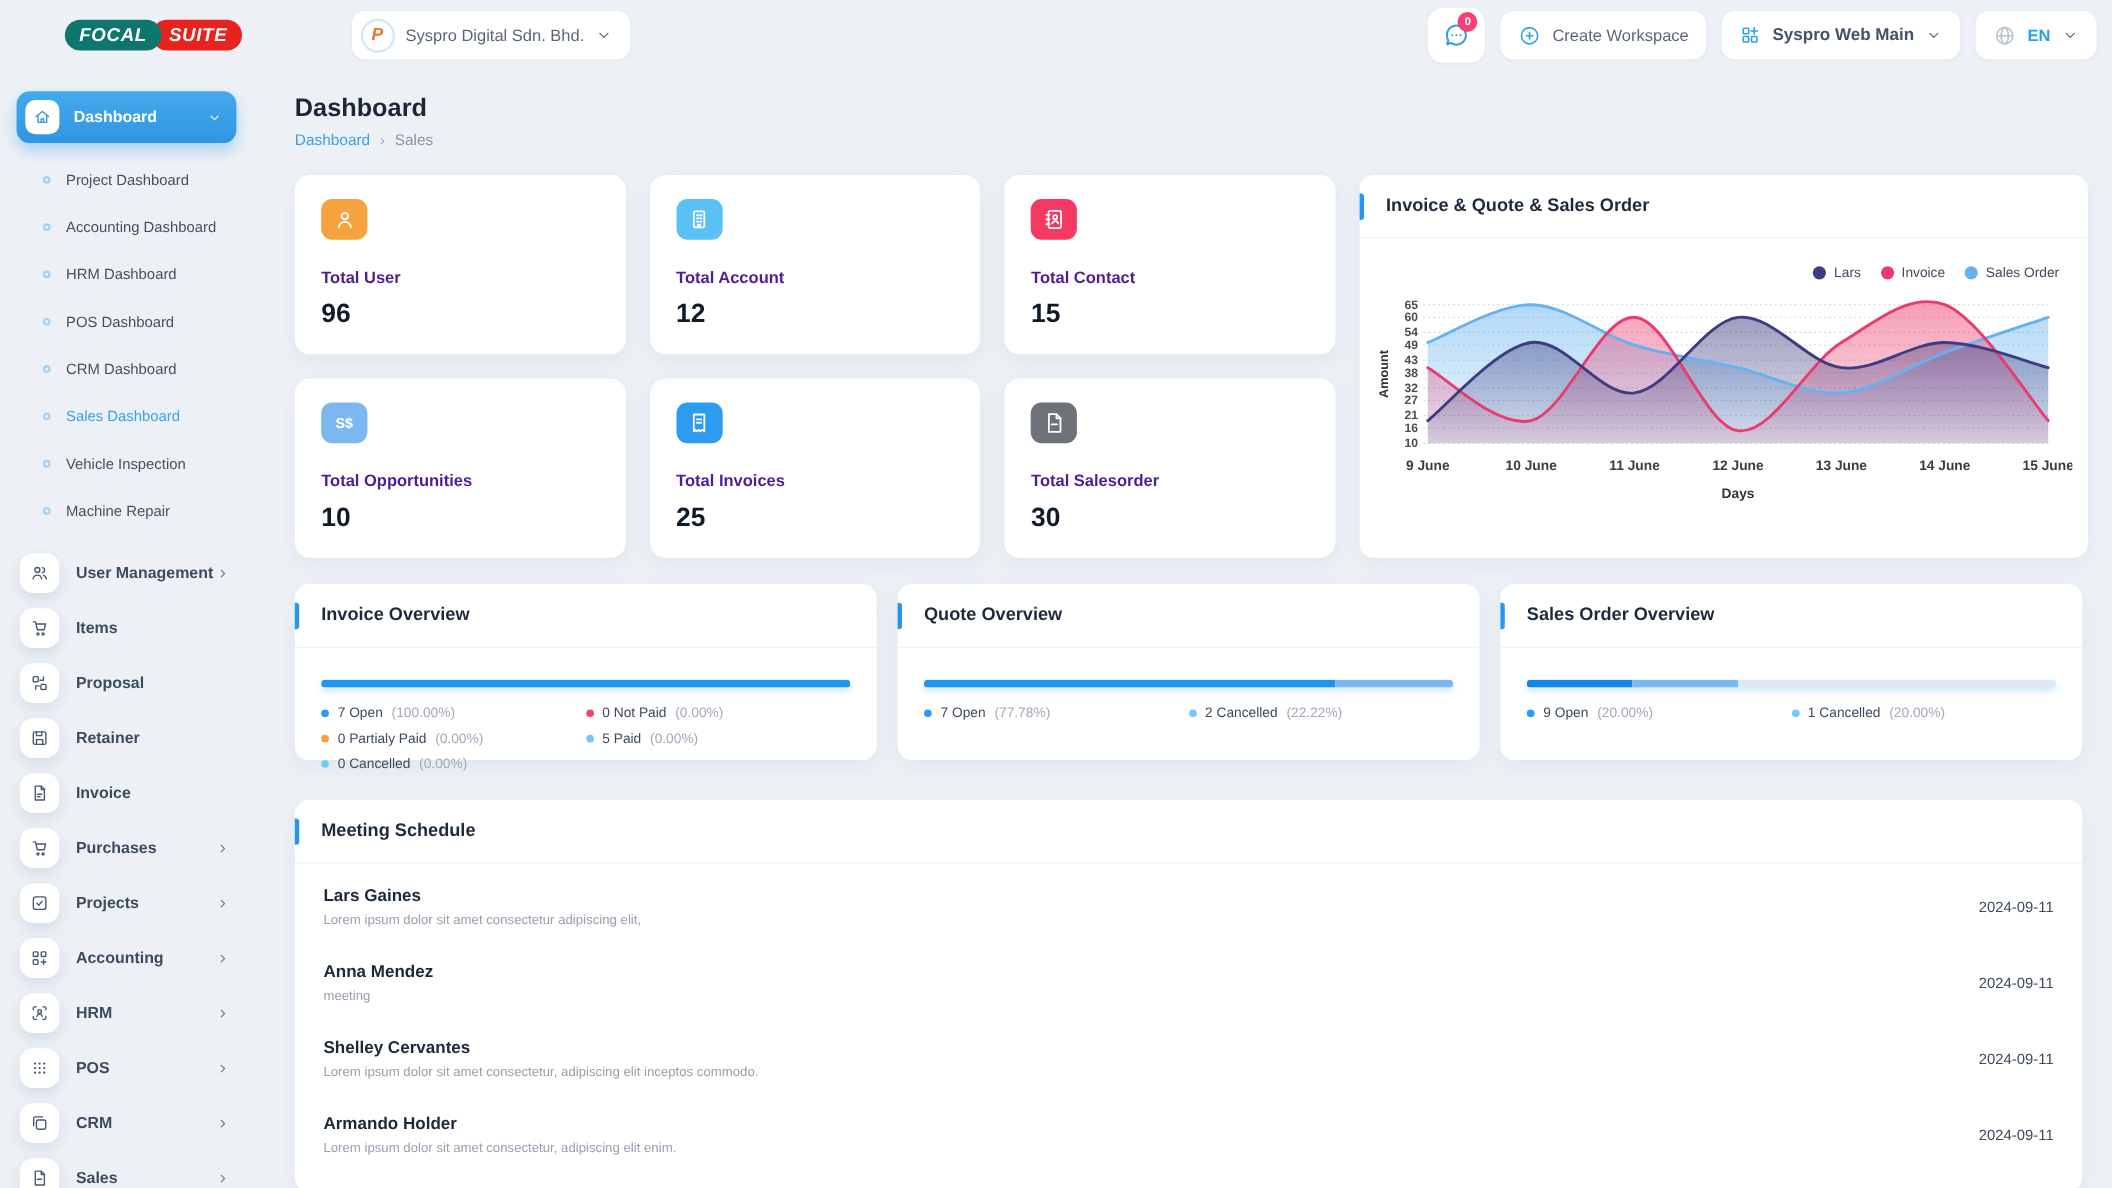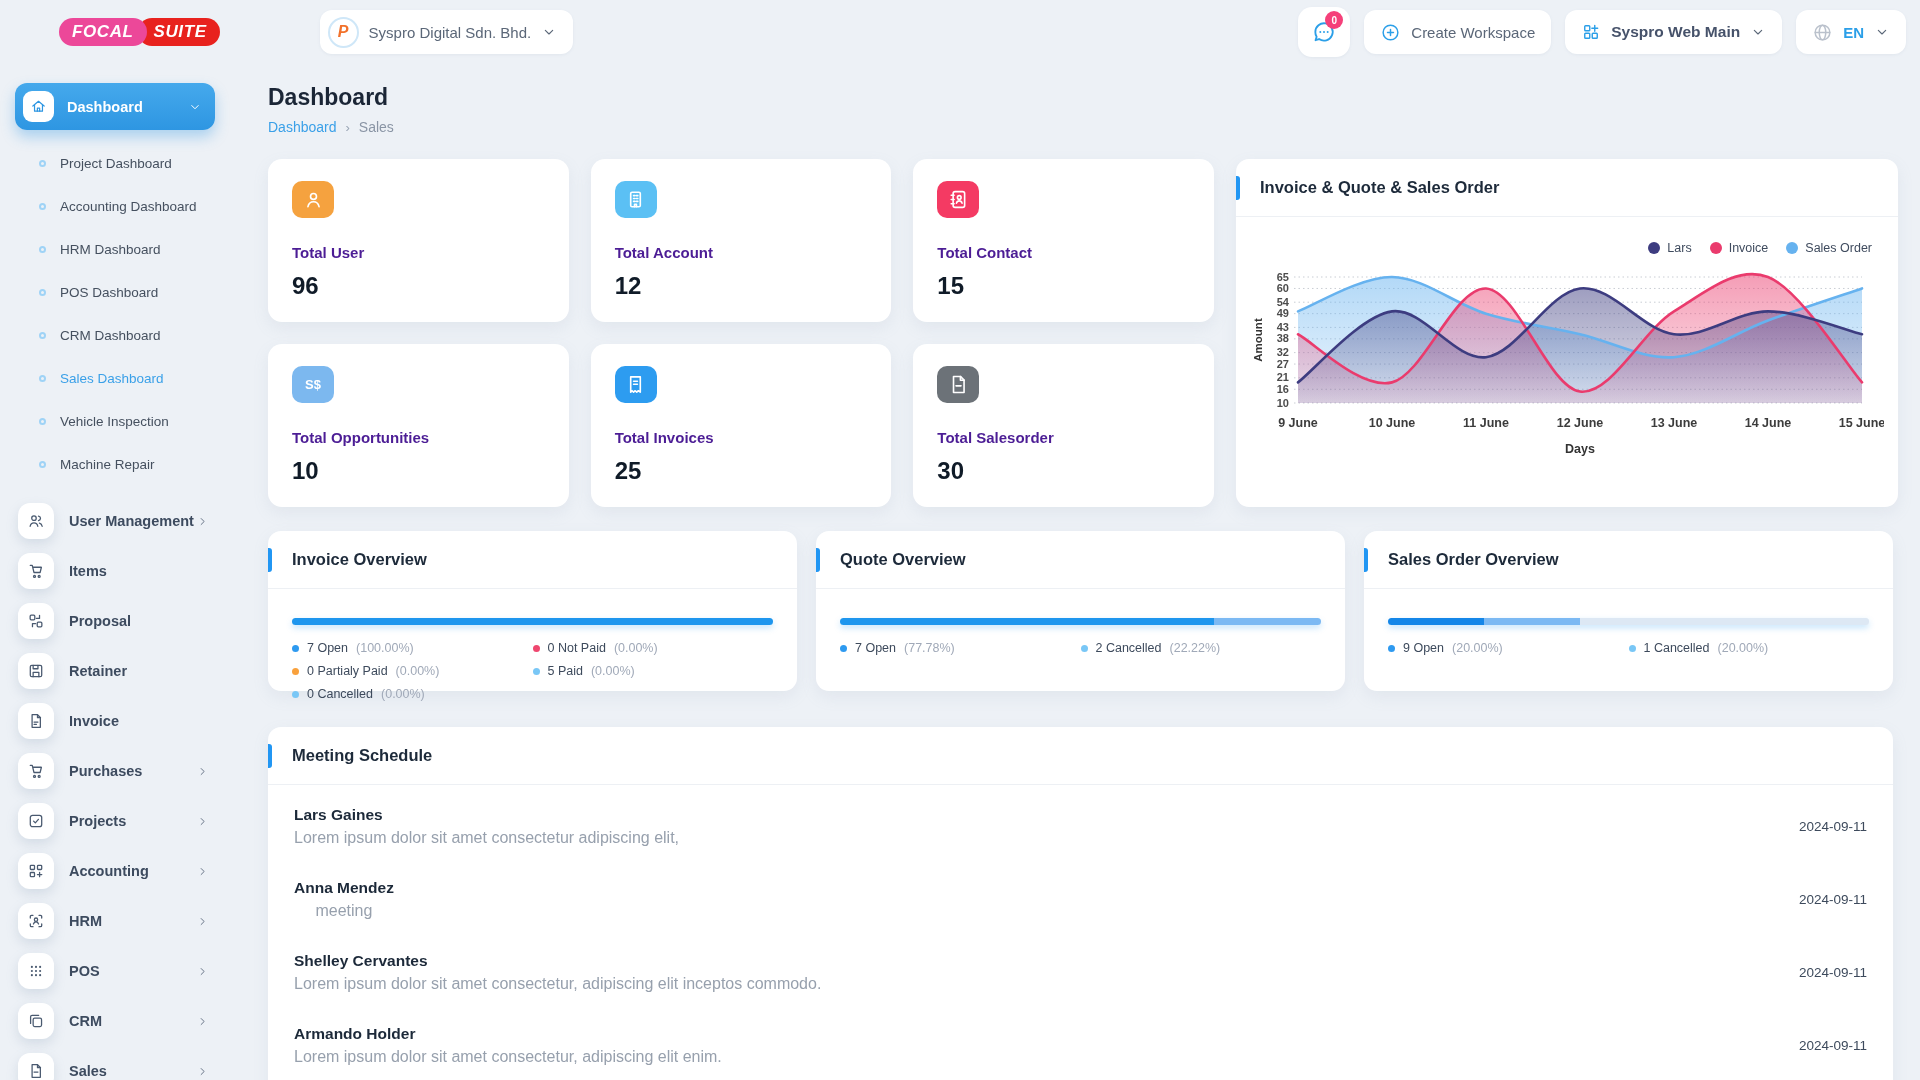--- a/index.html
+++ b/index.html
@@ -10,21 +10,21 @@
   }
   .app { width:1920px; height:1080px; display:flex; flex-direction:column; }
 
   
   header { height:58px; display:flex; align-items:center; padding:6px 14px 0 59px; flex:none; }
   .logo { display:flex; align-items:center; cursor:pointer; }
   .logo-focal,.logo-suite {
     font-size:17px; font-weight:800; font-style:italic; letter-spacing:.6px;
     color:#fff; padding:4px 13px; border-radius:15px;
   }
-  .logo-focal { background:#ec4899; position:relative; z-index:2; }
+  .logo-focal { background:#0f766e; position:relative; z-index:2; }
   .logo-suite { background:#e8221e; margin-left:-9px; padding-left:16px; }
   .pill {
     background:#fff; border:none; cursor:pointer; height:44px; border-radius:12px;
     display:inline-flex; align-items:center; gap:10px; padding:0 16px;
     font-family:inherit; font-size:15px; color:#5b6778;
     box-shadow:0 1px 3px rgba(140,155,180,.12);
   }
   .company { margin-left:100px; padding-left:8px; }
   .company-logo {
     width:31px; height:31px; border-radius:50%; background:#fff; border:2px solid #cfe7f8;
@@ -116,21 +116,21 @@
   .ov-col { flex:1; display:flex; flex-direction:column; gap:9px; }
   .ov-item { display:flex; align-items:center; gap:8px; font-size:12.5px; color:#3d4a5c; }
   .ov-dot { width:7px; height:7px; border-radius:50%; flex:none; }
   .ov-pct { color:#a0a9b8; }
 
   
   .meeting-card { margin-top:36px; padding-bottom:6px; }
   .meet-rows { padding:6px 26px 10px; }
   .meet-row { display:flex; align-items:center; justify-content:space-between; padding:15px 0 17px; cursor:pointer; }
   .meet-name { font-size:15.5px; font-weight:700; color:#1c2939; }
-  .meet-desc { margin-top:5px; font-size:16px; color:#97a0ad;text-align:center; }
+  .meet-desc { margin-top:5px; font-size:12px; color:#97a0ad; }
   .meet-date { font-size:13.5px; color:#3d4a5c; }
 
   svg.ic { display:block; }
 </style>
 </head>
 <body>
 
 <div class="app">
 
   <header>

